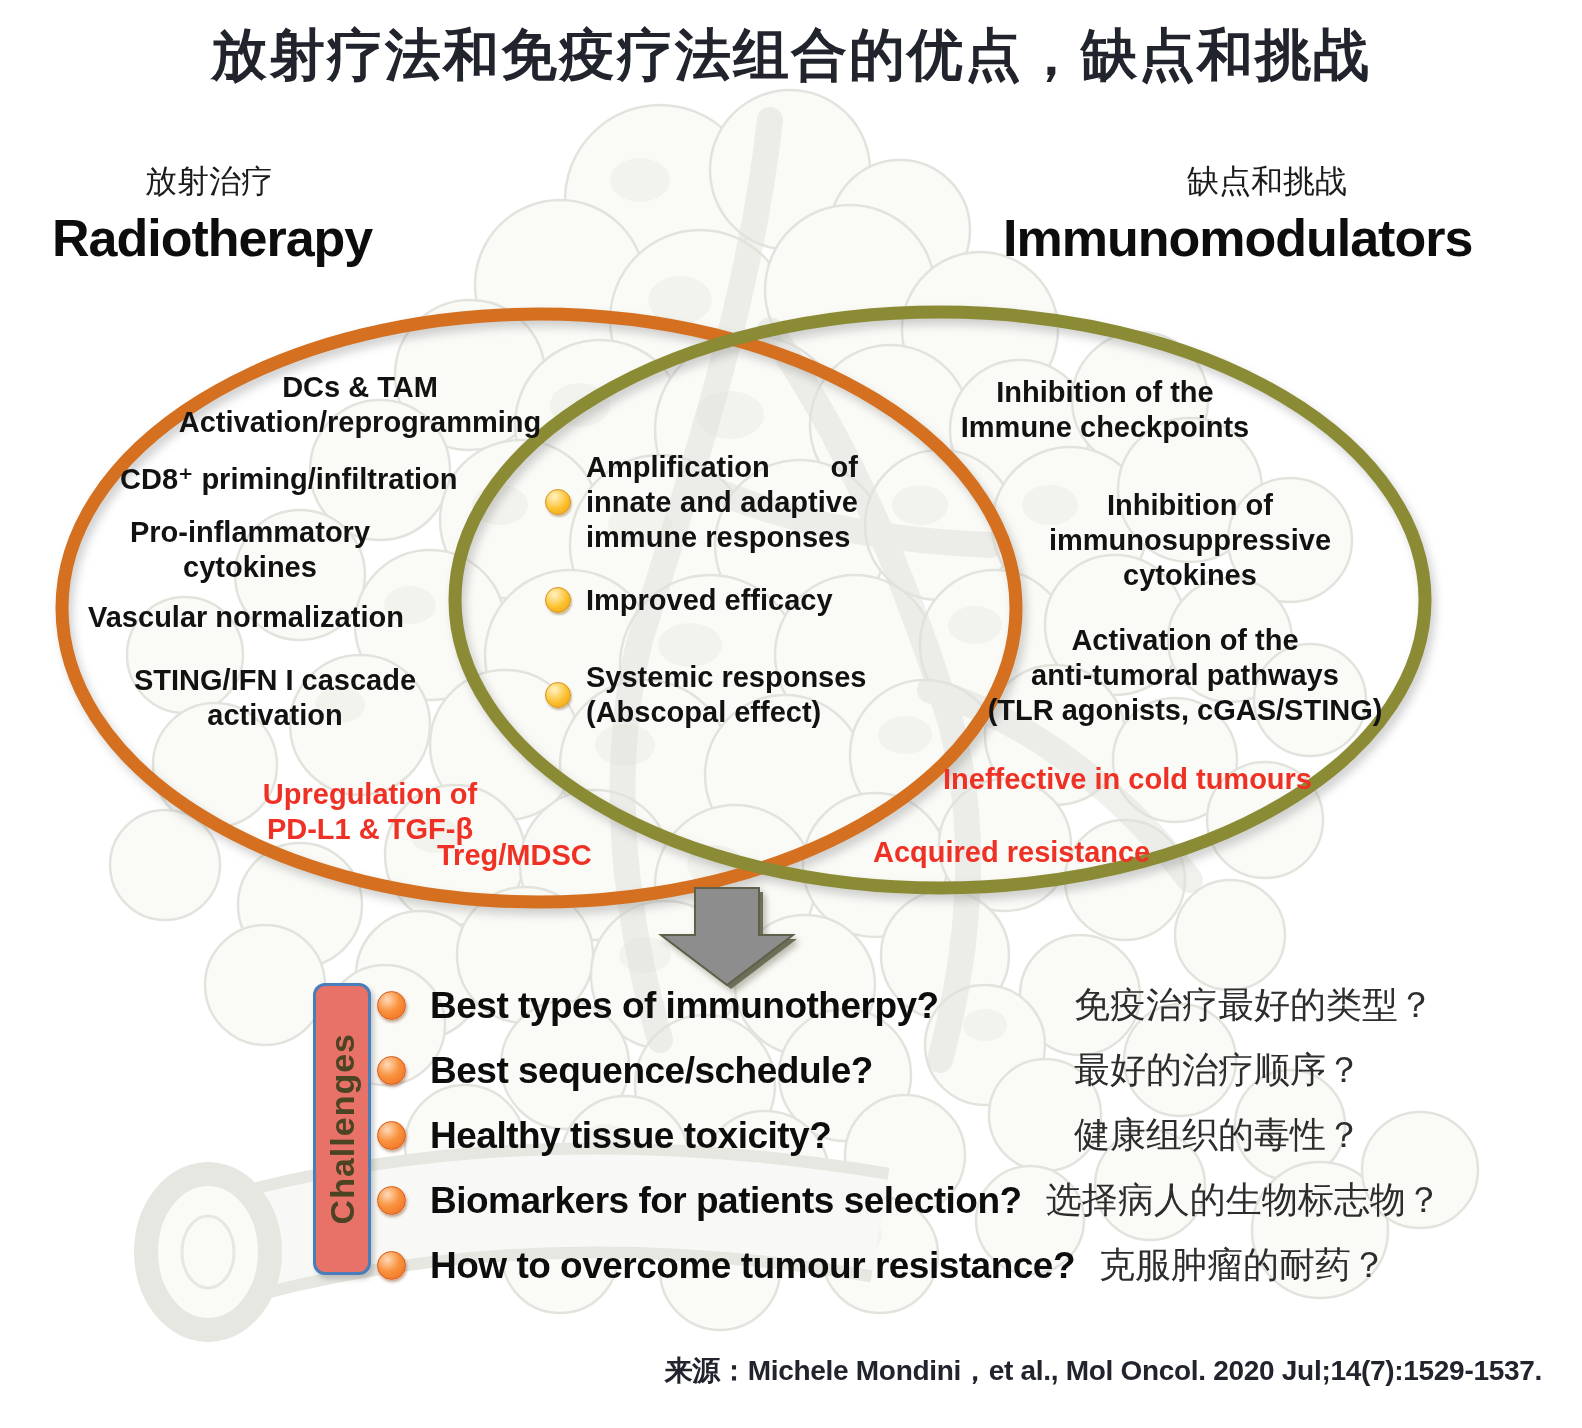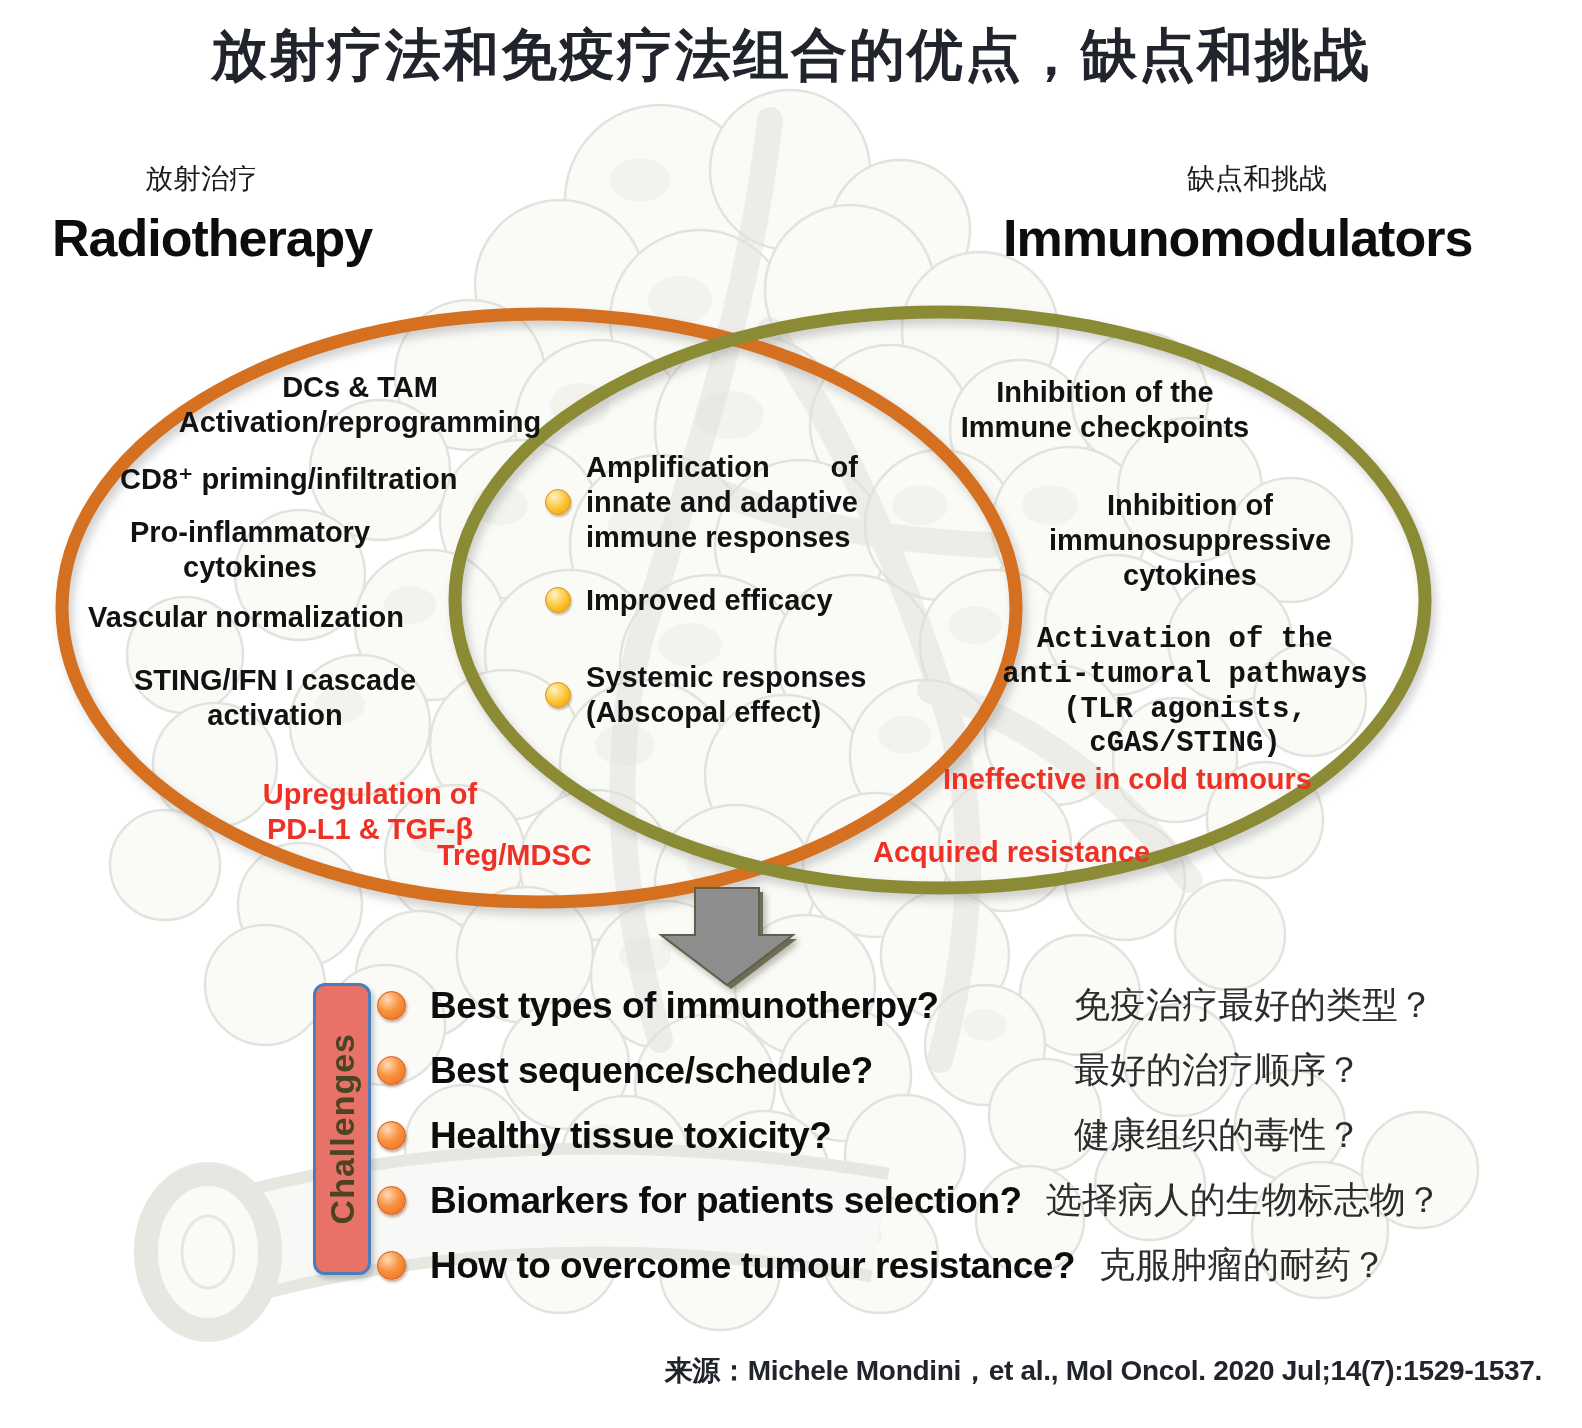--- a/index.html
+++ b/index.html
@@ -10,21 +10,21 @@
   .abs{position:absolute;}
   .pre{white-space:pre-line;}
   .ctr{text-align:center;}
   
   .bg-svg{position:absolute;left:0;top:0;opacity:.5;}
   
   .venn-svg{position:absolute;left:0;top:0;filter:drop-shadow(4px 6px 5px rgba(120,120,120,.35));}
   .arrow-svg{position:absolute;left:0;top:0;filter:drop-shadow(3px 4px 3px rgba(110,110,90,.45));}
 
   .main-title{left:0;top:18px;width:1582px;text-align:center;font-size:56px;font-weight:700;color:var(--ink-dark);letter-spacing:2px;}
-  .hdr-zh{font-size:28px;font-weight:500;color:#1c1c1c;}
+  .hdr-zh{font-size:32px;font-weight:500;color:#1c1c1c;}
   .hdr-en{font-size:52px;font-weight:700;color:#0d0d0d;letter-spacing:-1px;}
 
   .vtext{font-size:29px;font-weight:700;line-height:1.2;color:#121212;}
   .red{color:var(--alert-red);}
 
   .mid-row{display:flex;align-items:center;gap:15px;}
   .dot-y{width:24px;height:24px;border-radius:50%;flex:0 0 auto;
     background:radial-gradient(circle at 35% 28%, #fff3c4 0%, #fbc12d 55%, #f09d14 100%);
     border:1px solid #d98f10;box-shadow:1px 2px 2px rgba(120,100,40,.4);}
   .mid-just{width:272px;text-align:justify;text-align-last:left;}
@@ -210,21 +210,21 @@
     <span class="dot-y"></span>
     <span class="vtext pre">Systemic responses
 (Abscopal effect)</span>
   </div>
 
   <div class="abs vtext pre ctr" style="left:935px;top:375px;width:340px;">Inhibition of the
 Immune checkpoints</div>
   <div class="abs vtext pre ctr" style="left:1010px;top:488px;width:360px;">Inhibition of
 immunosuppressive
 cytokines</div>
-  <div class="abs vtext pre ctr" style="left:980px;top:623px;width:410px;font-family:Liberation Mono, monospace;">Activation of the
+  <div class="abs vtext pre ctr" style="left:980px;top:623px;width:410px;">Activation of the
 anti-tumoral pathways
 (TLR agonists, cGAS/STING)</div>
   <div class="abs vtext red" style="left:943px;top:762px;">Ineffective in cold tumours</div>
   <div class="abs vtext red" style="left:873px;top:835px;">Acquired resistance</div>
 
   <div class="abs ch-label">
     <span>Challenges</span>
   </div>
 
   <div class="abs challenges">

